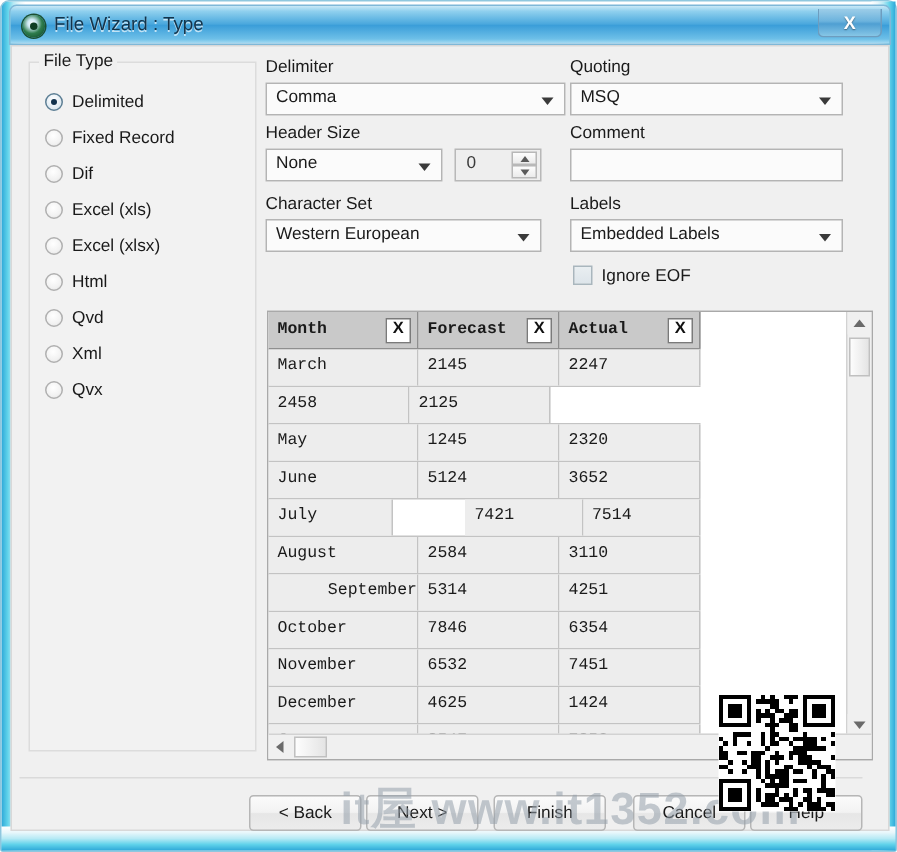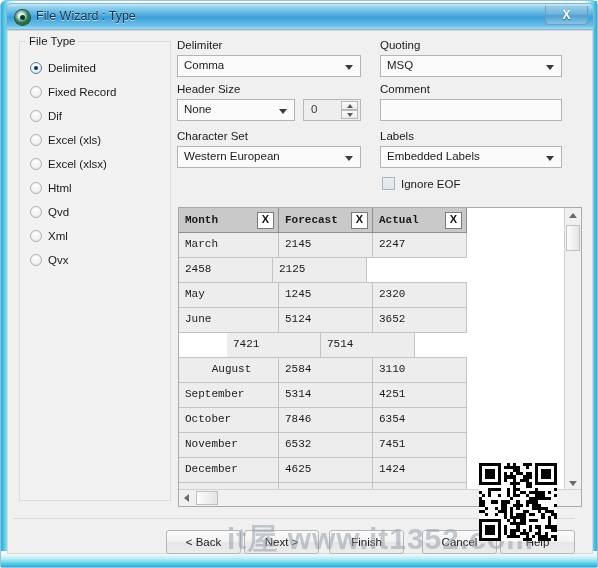--- a/index.html
+++ b/index.html
@@ -477,21 +477,21 @@
           <span class="radio-mark"></span>
           <span class="radio-label">Xml</span>
         </div>
         <div class="radio-row" style="top: 220px;">
           <span class="radio-mark"></span>
           <span class="radio-label">Qvx</span>
         </div>
       </div>
 
     <div class="field-label" style="left:169px; top:8px;">Delimiter</div>
-    <div class="combo" style="left:169px; top:24px; width:184px;text-align:right;">
+    <div class="combo" style="left:169px; top:24px; width:200px;text-align:right;">
       <span class="combo-value">Comma</span>
       <span class="combo-arrow"></span>
     </div>
 
     <div class="field-label" style="left:169px; top:52px;">Header Size</div>
     <div class="combo" style="left:169px; top:68px; width:118px;">
       <span class="combo-value">None</span>
       <span class="combo-arrow"></span>
     </div>
     <div id="spinner-box" style="left:295px; top:68px; width:58px;">
@@ -560,30 +560,31 @@
               <div class="data-cell" style="width: 100px;">May</div>
               <div class="data-cell" style="width: 94px;">1245</div>
               <div class="data-cell" style="width: 94px;">2320</div>
             </div>
             <div class="data-row">
               <div class="data-cell" style="width: 100px;">June</div>
               <div class="data-cell" style="width: 94px;">5124</div>
               <div class="data-cell" style="width: 94px;">3652</div>
             </div>
             <div class="data-row">
+              <div class="data-cell" style="width: 100px;">July</div>
               <div class="data-cell" style="width: 94px; margin-left: 48px;">7421</div>
               <div class="data-cell" style="width: 94px;">7514</div>
             </div>
             <div class="data-row">
-              <div class="data-cell" style="width: 100px; text-align: center;">August</div>
+              <div class="data-cell" style="width: 100px;">August</div>
               <div class="data-cell" style="width: 94px;">2584</div>
               <div class="data-cell" style="width: 94px; font-family: Liberation Mono, monospace;">3110</div>
             </div>
             <div class="data-row">
-              <div class="data-cell" style="width: 100px;">September</div>
+              <div class="data-cell" style="width: 100px; text-align: right;">September</div>
               <div class="data-cell" style="width: 94px;">5314</div>
               <div class="data-cell" style="width: 94px;">4251</div>
             </div>
             <div class="data-row">
               <div class="data-cell" style="width: 100px;">October</div>
               <div class="data-cell" style="width: 94px;">7846</div>
               <div class="data-cell" style="width: 94px;">6354</div>
             </div>
             <div class="data-row">
               <div class="data-cell" style="width: 100px;">November</div>

